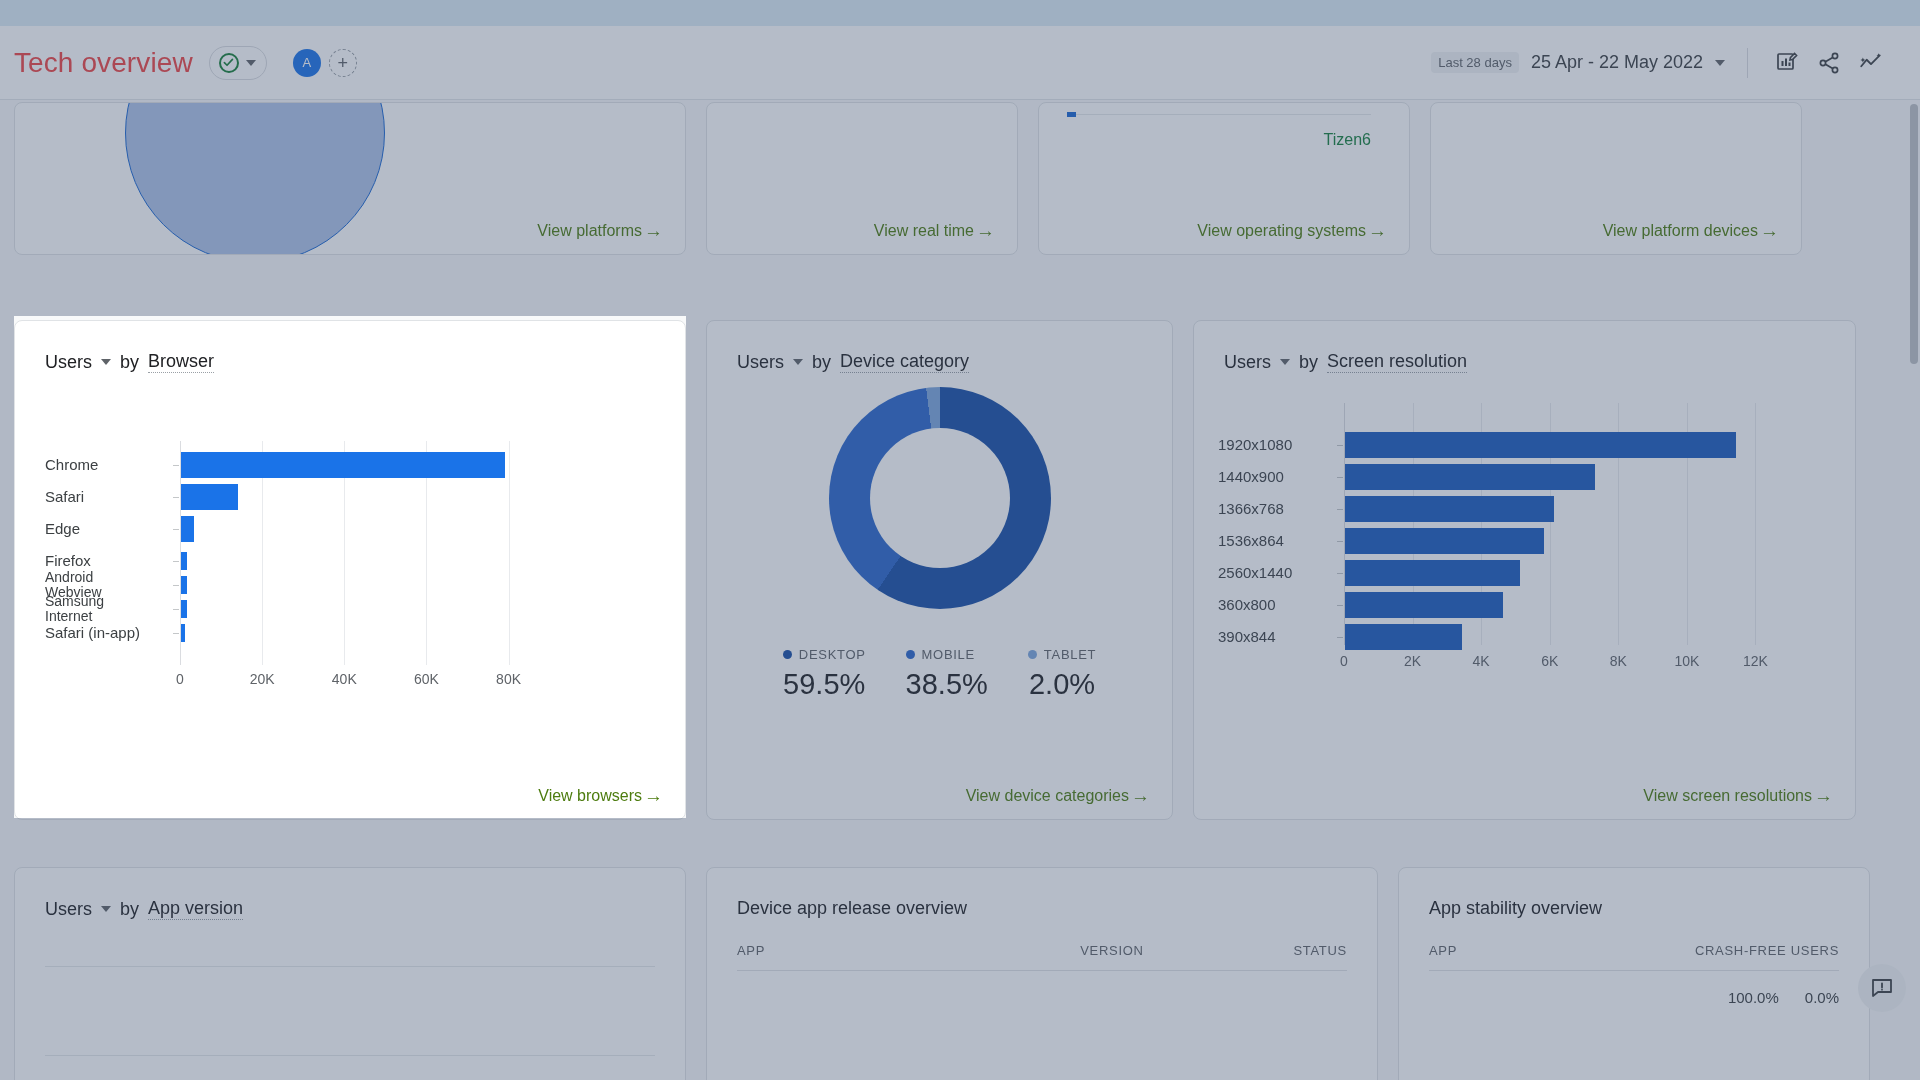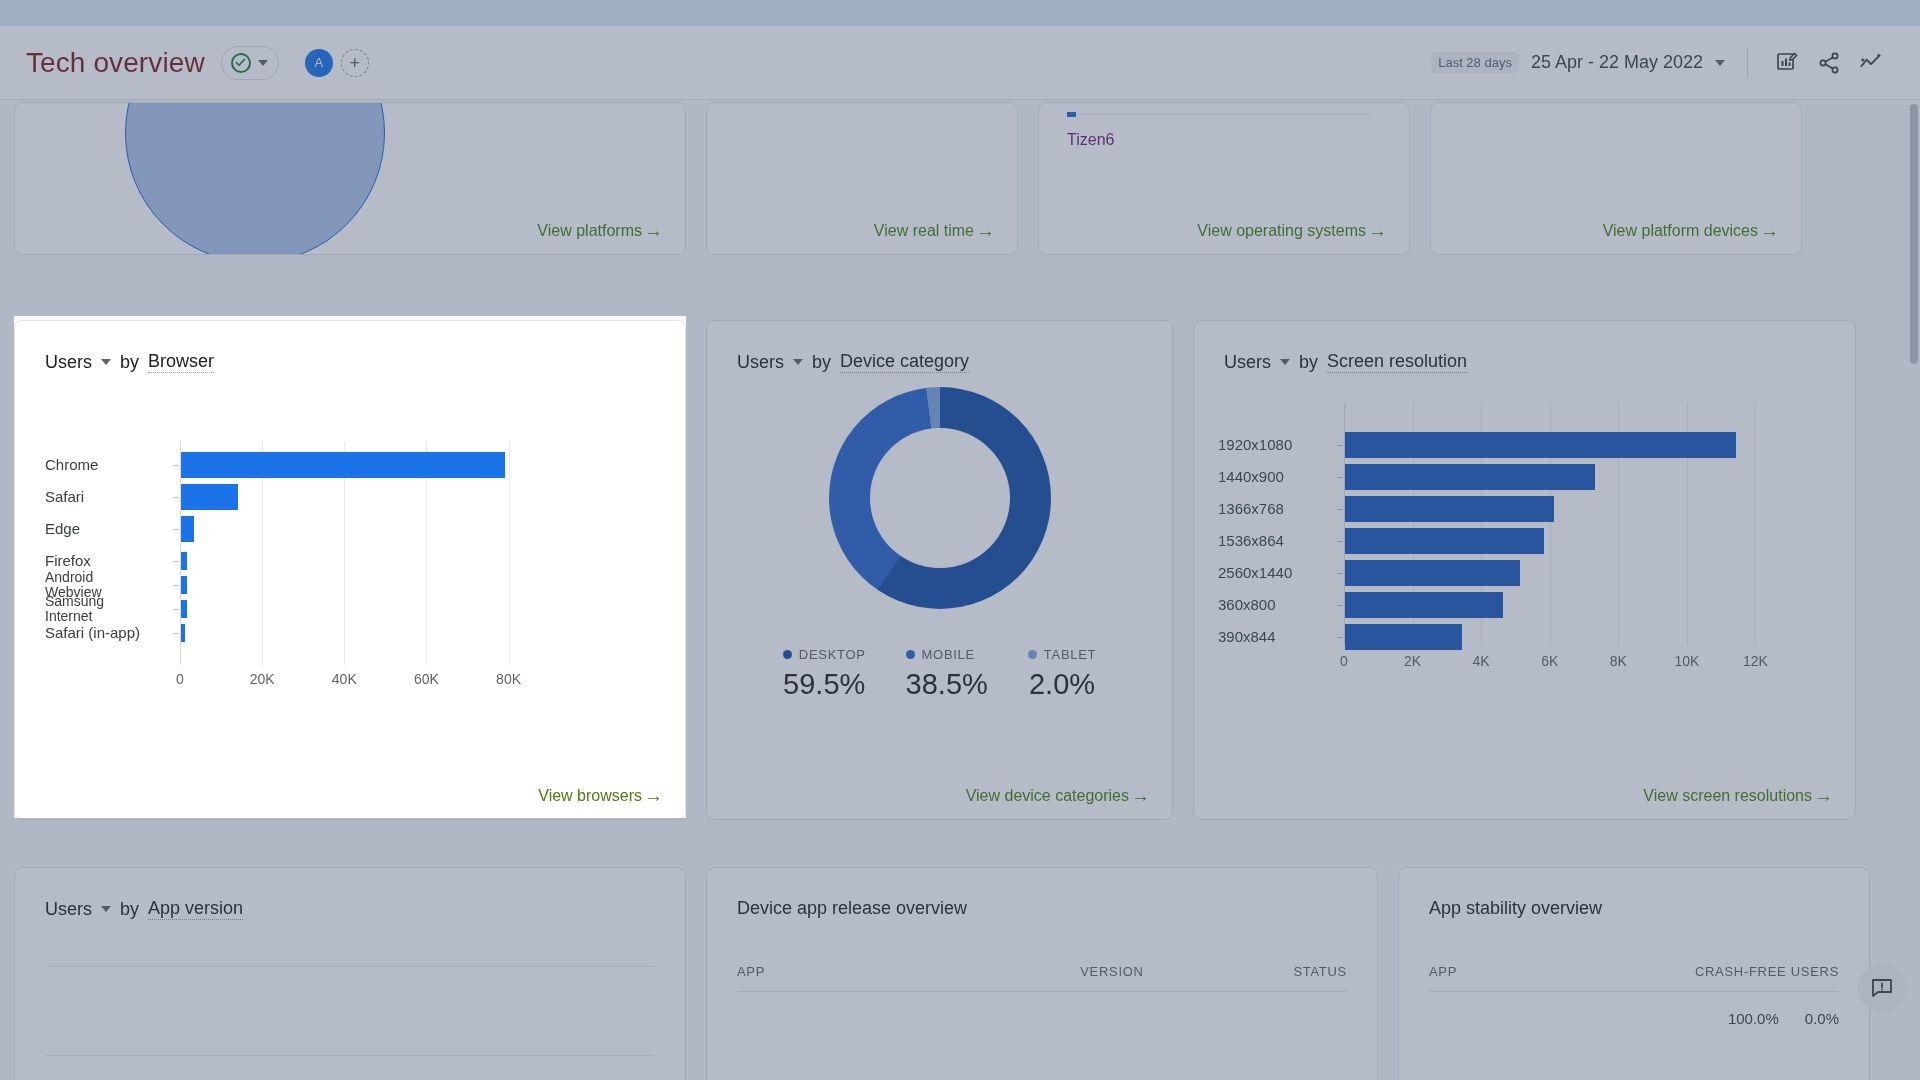--- a/index.html
+++ b/index.html
@@ -24,24 +24,24 @@
     width: 1920px; height: 74px;
     background: #ffffff;
     display: flex;
     align-items: center;
     padding: 0 28px 0 14px;
     border-bottom: 1px solid #e3e6e8;
     z-index: 5;
   }
   .page-title {
     font-size: 28px;
-    color: #7f1d1d;
+    color: #ef4444;
     font-weight: 400;
     letter-spacing: .1px;
-    margin-left: 12px;
+    margin-left: 0;
   }
   .status-chip {
     display: inline-flex;
     align-items: center;
     gap: 7px;
     border: 1px solid #dadce0;
     border-radius: 18px;
     height: 34px;
     padding: 0 10px 0 9px;
     margin-left: 16px;
@@ -148,23 +148,23 @@
     border-radius: 50%;
     background: #aec3e8;
     border: 1px solid #1967d2;
   }
 
   .os-row {
     position: absolute;
     left: 28px; right: 38px;
     top: 28px;
     display: flex;
-    justify-content: flex-start;
+    justify-content: flex-end;
     font-size: 16px;
-    color: #701a75;
+    color: #15803d;
   }
   .os-barline {
     position: absolute;
     left: 28px; right: 38px;
     top: 11px;
     height: 1px;
     background: #e6e8eb;
   }
   .os-barline::before {
     content: "";
@@ -290,21 +290,21 @@
   .d1 { width: 672px; }
   .d2 { width: 672px; }
   .d3 { width: 472px; }
 
   .table-head {
     display: flex;
     font-size: 13px;
     color: #5f6368;
     letter-spacing: .7px;
     padding: 0 30px;
-    margin-top: 45px;
+    margin-top: 24px;
   }
   .th { flex: 1; }
   .th.r { text-align: right; }
   .table-rule {
     height: 1px;
     background: #e0e3e6;
     margin: 12px 30px 0 30px;
   }
   .stab-vals {
     display: flex;

